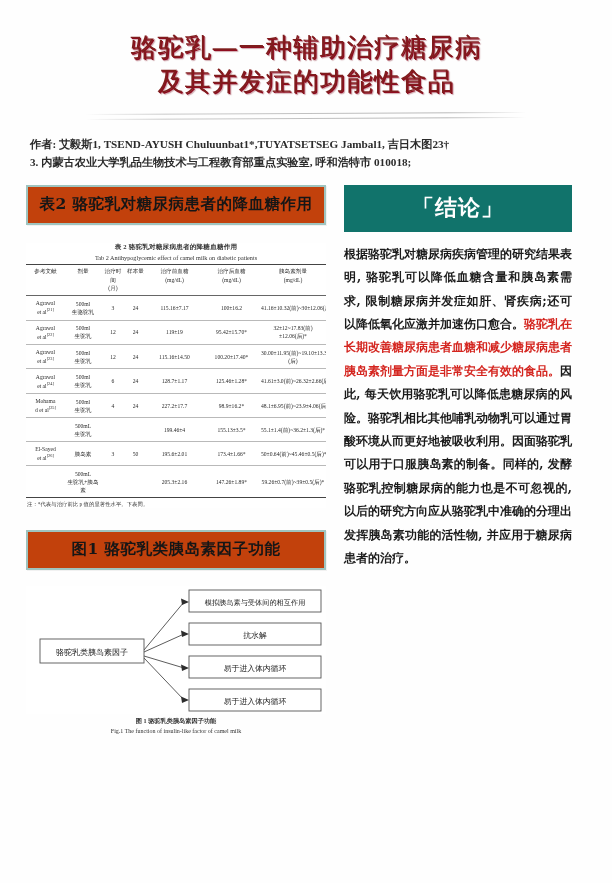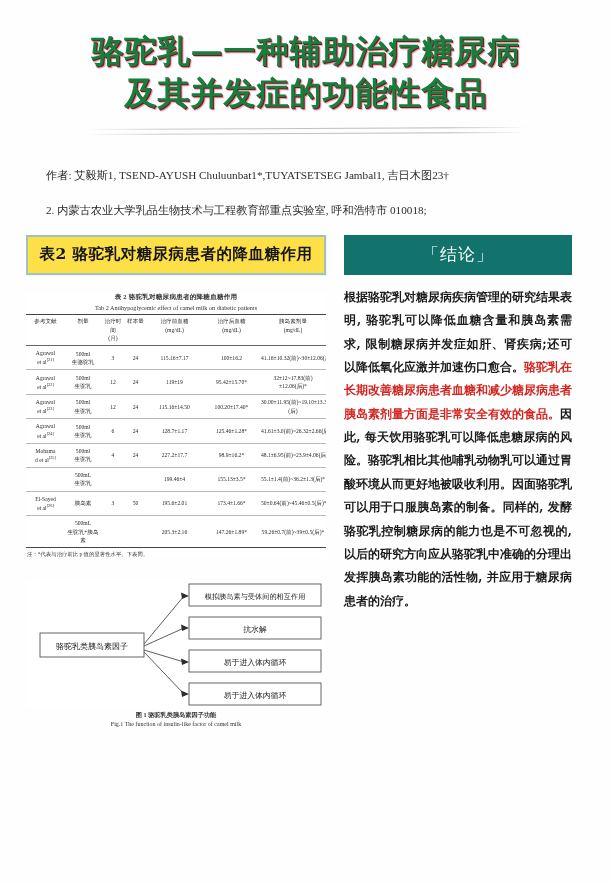--- a/index.html
+++ b/index.html
@@ -22,25 +22,25 @@
     box-sizing: border-box;
   }
 
   
   .title-block {
     padding: 30px 34px 0 34px;
     text-align: center;
   }
   .title-line {
     font-family: "DejaVu Serif", "Liberation Serif", serif;
-    font-weight: bold;
-    font-size: 32px;
+    font-weight: normal;
+    font-size: 26px;
     line-height: 1.32;
     letter-spacing: 1px;
-    color: #15803d;
+    color: #7f1d1d;
     text-shadow: 1px 1px 0 #8f0c20, 2px 2px 1px rgba(120,10,25,0.35);
     white-space: nowrap;
   }
   .title-rule-wrap {
     margin: 14px auto 0 auto;
     width: 440px;
     height: 8px;
     position: relative;
   }
   .title-rule {
@@ -52,38 +52,38 @@
   .title-rule.r1 { top: 0px; transform: rotate(-0.25deg); }
   .title-rule.r2 { top: 5px; transform: rotate(-0.25deg); }
 
   
   .authors {
     padding: 14px 30px 0 30px;
     font-size: 11.2px;
     line-height: 1.62;
     color: #2b2b2b;
   }
-  .authors div { margin: 16px; white-space: nowrap; }
+  .authors div { margin: 0; white-space: nowrap; font-weight: bold; }
 
   
   .body-cols {
     position: relative;
     margin-top: 14px;
     padding: 0 24px 0 26px;
     display: flex;
     gap: 18px;
     align-items: flex-start;
   }
   .col-left { width: 300px; flex: 0 0 300px; }
   .col-right { width: 228px; flex: 0 0 228px; }
 
   
   .boxed-head {
     border: 2px solid #9fc4bf;
-    background: #fde047;
+    background: #c2410c;
     text-align: center;
     padding: 7px 4px 8px 4px;
     box-shadow: 1px 1px 0 rgba(0,0,0,0.05);
   }
   .boxed-head span {
     font-family: "DejaVu Serif", "Liberation Serif", serif;
     font-weight: bold;
     font-size: 15.5px;
     letter-spacing: 0.5px;
     color: #161616;
@@ -176,22 +176,22 @@
   }
 
   
   .concl-head {
     background: #11736b;
     text-align: center;
     padding: 8px 4px 9px 4px;
   }
   .concl-head span {
     font-family: "DejaVu Serif", "Liberation Serif", serif;
-    font-weight: normal;
-    font-size: 17px;
+    font-weight: bold;
+    font-size: 22px;
     color: #ffffff;
     letter-spacing: 1px;
   }
   .concl-body {
     margin-top: 11px;
     font-family: "DejaVu Serif", "Liberation Serif", serif;
     font-weight: bold;
     font-size: 12px;
     line-height: 1.95;
     color: #1b1b1b;
@@ -209,21 +209,21 @@
     <div class="title-line">骆驼乳—一种辅助治疗糖尿病</div>
     <div class="title-line">及其并发症的功能性食品</div>
     <div class="title-rule-wrap">
       <div class="title-rule r1"></div>
       <div class="title-rule r2"></div>
     </div>
   </div>
 
   <div class="authors">
     <div>作者: 艾毅斯1, TSEND-AYUSH Chuluunbat1*,TUYATSETSEG Jambal1, 吉日木图23†</div>
-    <div>2. 内蒙古农业大学乳品生物技术与工程教育部重点实验室, 呼和浩特市 010018;</div>
+    <div>3. 内蒙古农业大学乳品生物技术与工程教育部重点实验室, 呼和浩特市 010018;</div>
   </div>
 
   <div class="body-cols">
 
     <div class="col-left">
 
       <div class="boxed-head">
         <span>表2  骆驼乳对糖尿病患者的降血糖作用</span>
       </div>
 
@@ -346,20 +346,23 @@
                 <td>147.26±1.89*</td>
                 <td>59.26±0.7(前)~39±0.5(后)*</td>
               </tr>
             </tbody>
         </table>
 
         <div class="tbl-note">注：*代表与治疗前比 p 值的显著性水平。下表同。</div>
       </div>
 
       <div class="fig-block">
+        <div class="boxed-head">
+          <span>图1  骆驼乳类胰岛素因子功能</span>
+        </div>
 
         <div class="fig-area">
           <svg width="300" height="128" viewBox="0 0 300 128">
 
             <g stroke="#4a4a4a" stroke-width="0.9" fill="none">
               <line x1="118" y1="64" x2="158" y2="16"></line>
               <line x1="118" y1="66" x2="158" y2="48"></line>
               <line x1="118" y1="70" x2="158" y2="82"></line>
               <line x1="118" y1="72" x2="158" y2="114"></line>
             </g>

